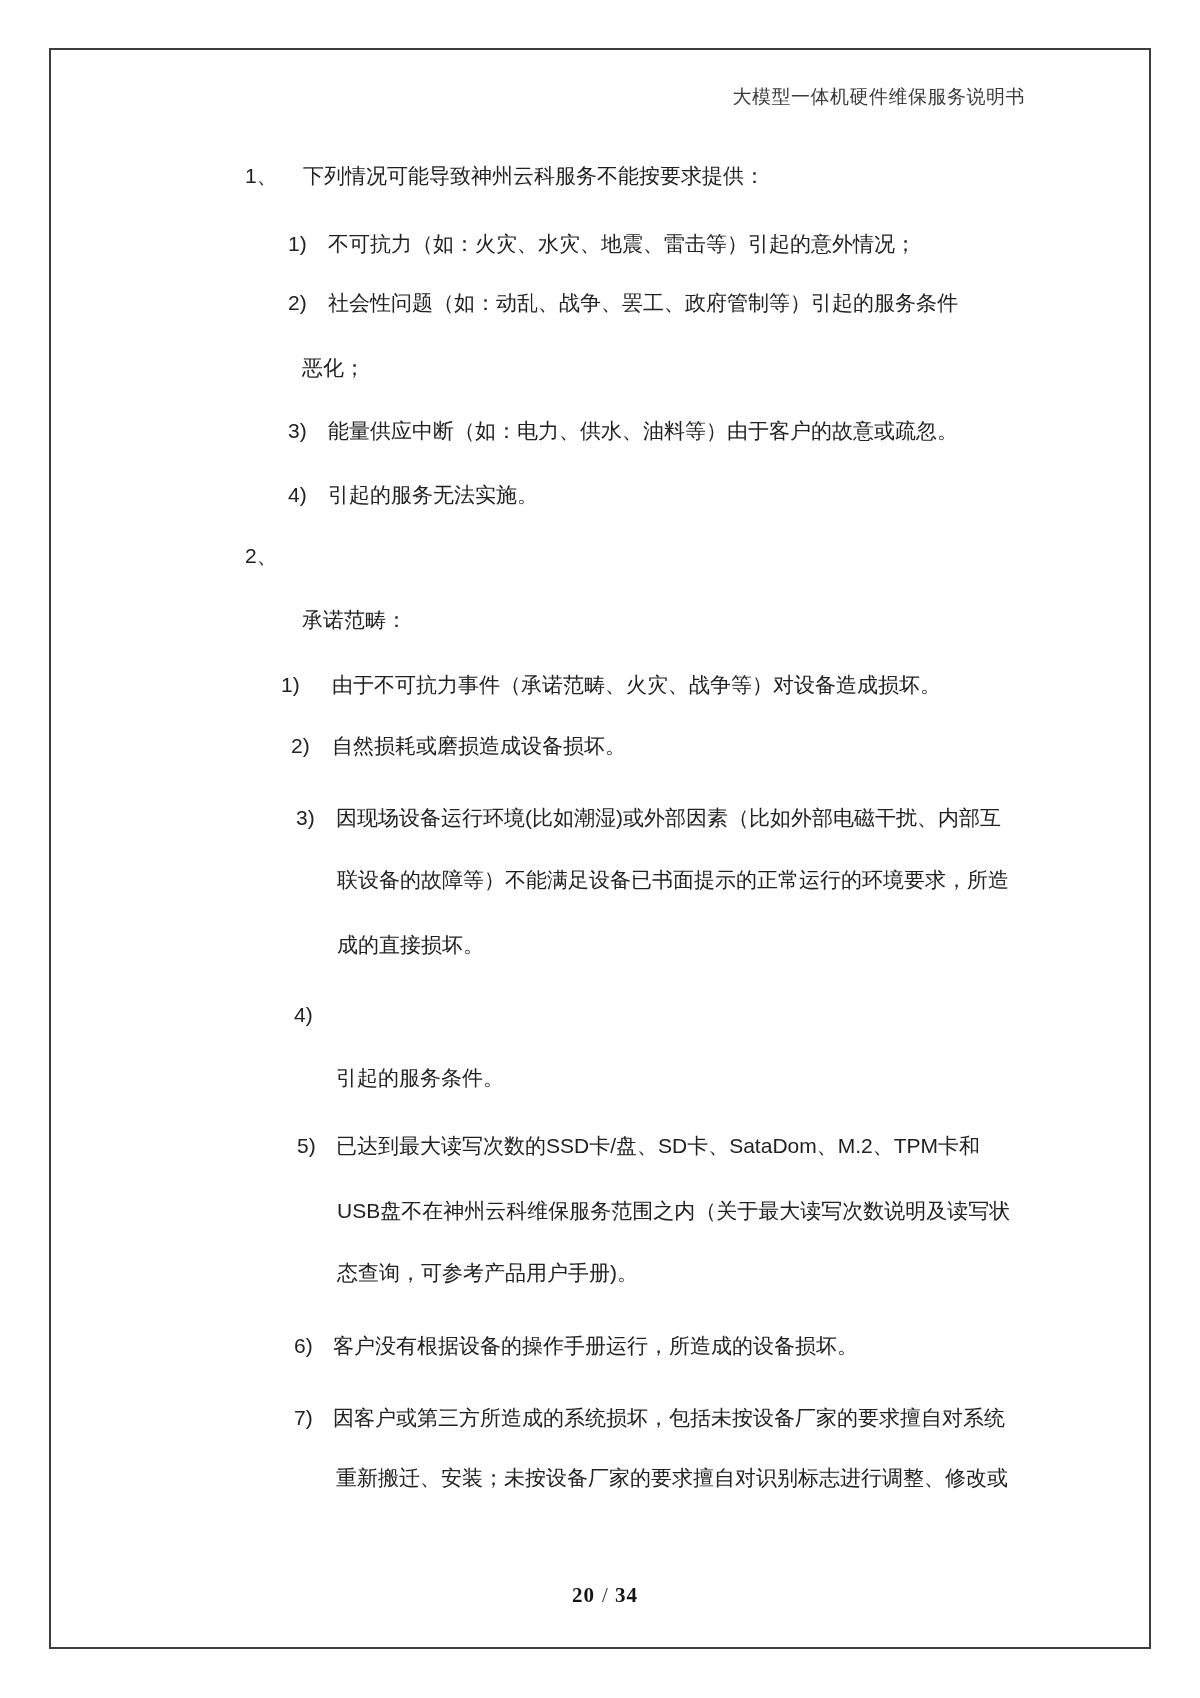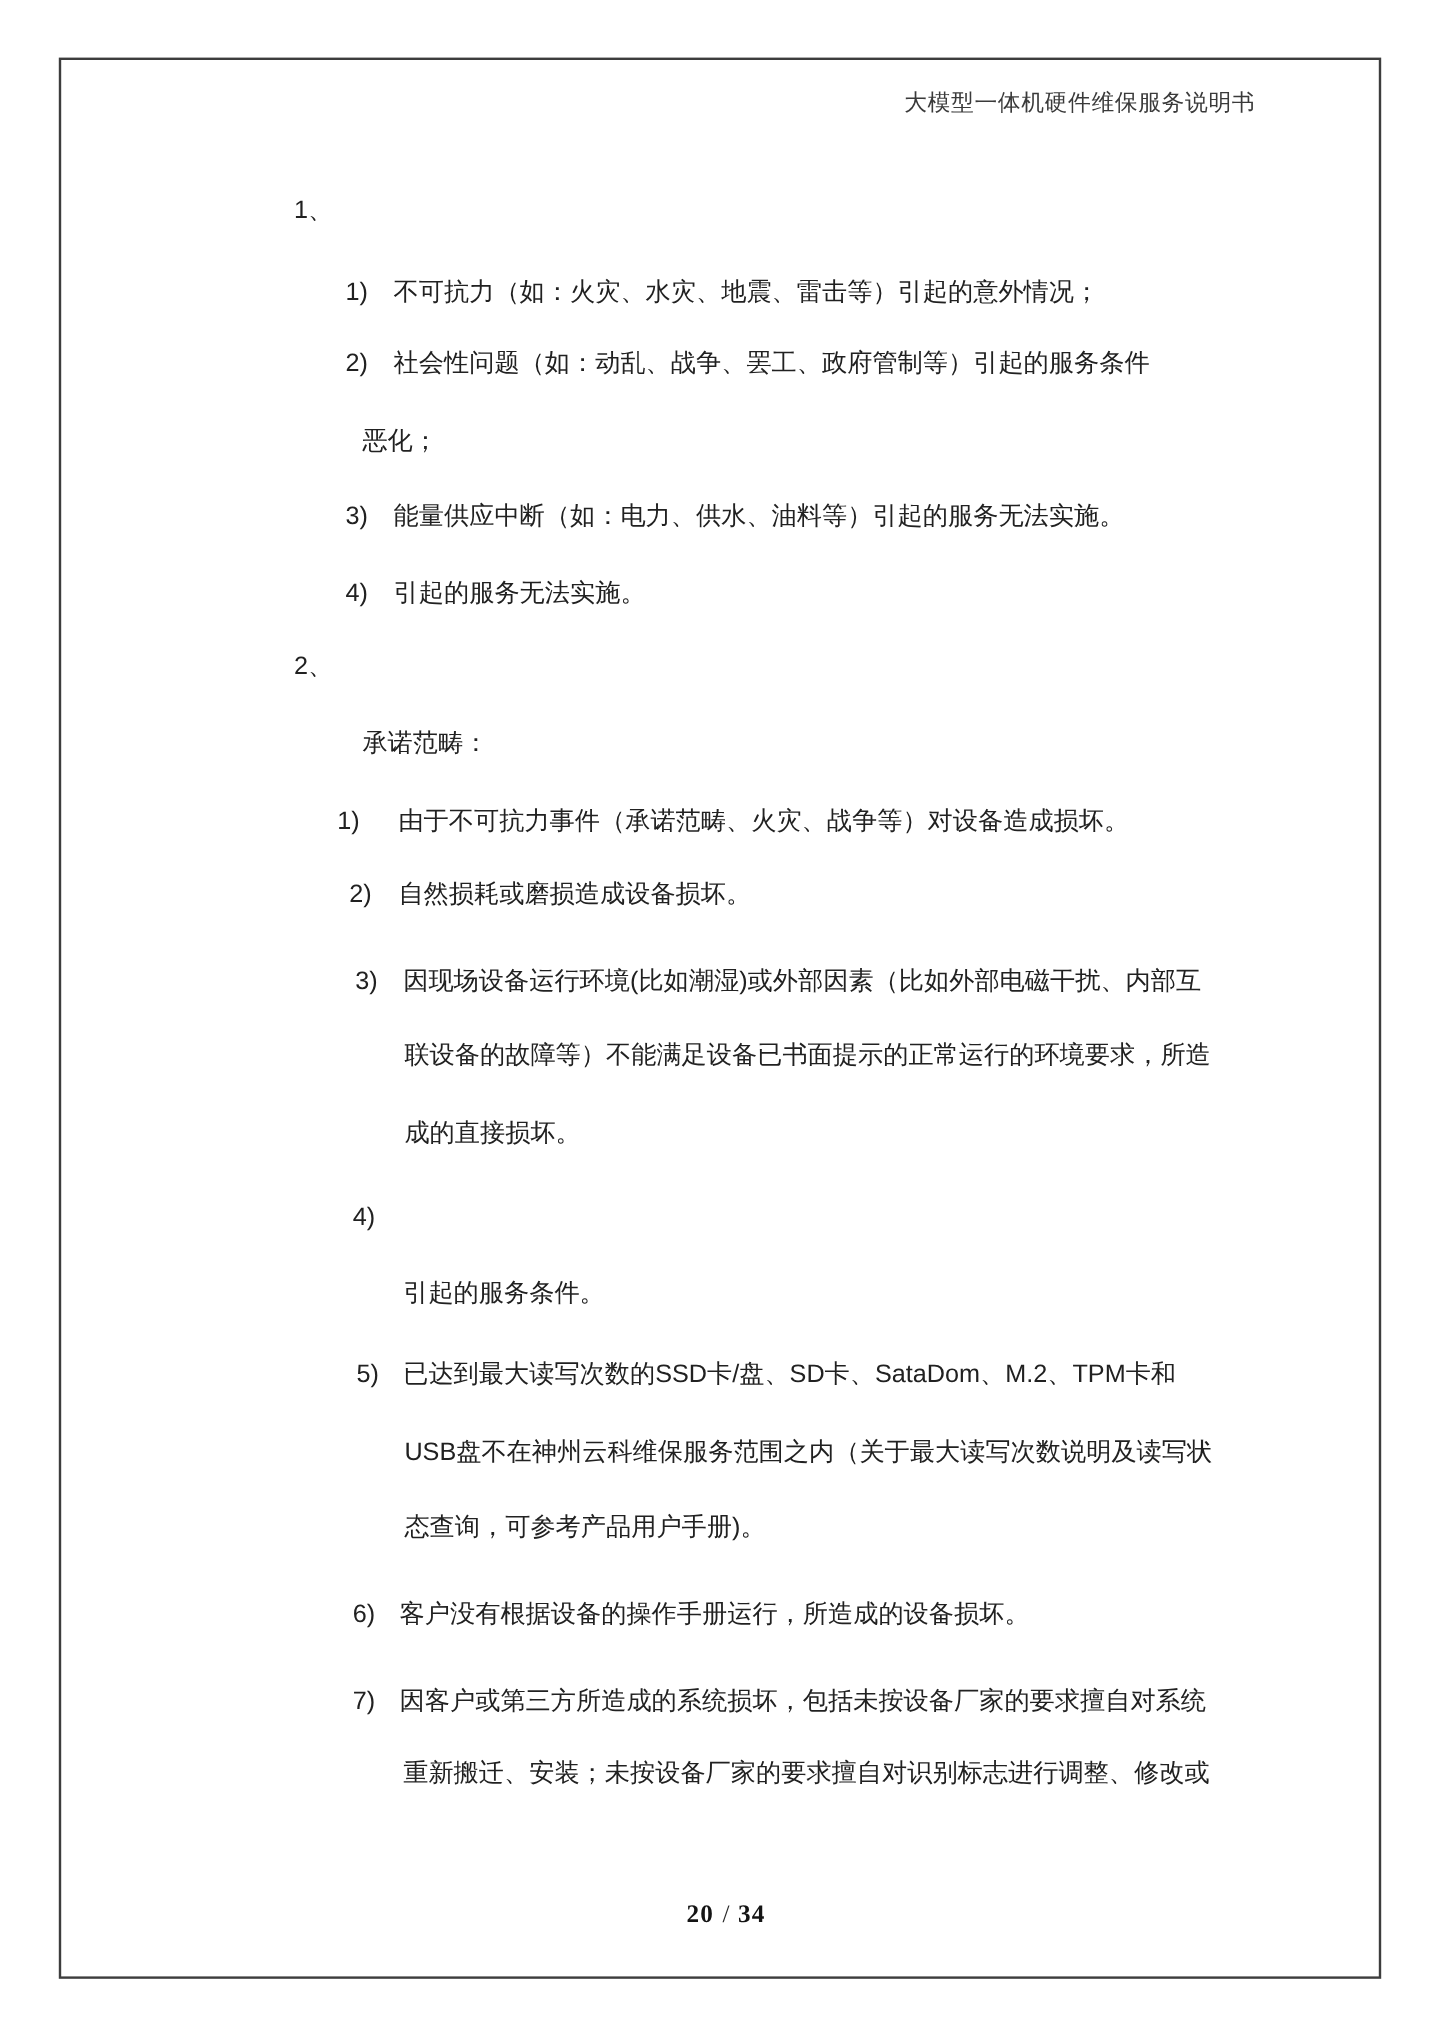--- a/index.html
+++ b/index.html
@@ -19,31 +19,30 @@
     position: absolute;
     left: 49px;
     top: 48px;
     width: 1102px;
     height: 1601px;
     box-sizing: border-box;
     border: 2px solid #3d3d3d;
   }
   .hdr {
     position: absolute;
-    top: 74px;
+    top: 84px;
     left: 0;
     width: 1025px;
     text-align: right;
     font-family: "Liberation Serif", serif;
     font-size: 19px;
     line-height: 26px;
     color: #3a3a3a;
     letter-spacing: 0.5px;
     white-space: nowrap;
-    padding-left: 21px;
   }
   .line {
     position: absolute;
     left: 0;
     width: 100%;
     height: 30px;
     font-size: 21px;
     color: #212121;
   }
   .line .marker,
@@ -77,39 +76,40 @@
 <body>
 
 <div class="page">
 
   <div class="frame"></div>
 
   <div class="hdr">大模型一体机硬件维保服务说明书</div>
 
   <div class="line" style="top:161px">
     <span class="marker" style="left:245px">1、</span>
+    <span class="txt" style="left:303px">下列情况可能导致神州云科服务不能按要求提供：</span>
   </div>
 
   <div class="line" style="top:229px">
     <span class="marker" style="left:288px">1)</span>
     <span class="txt" style="left:328px">不可抗力（如：火灾、水灾、地震、雷击等）引起的意外情况；</span>
   </div>
 
   <div class="line" style="top:288px">
     <span class="marker" style="left:288px">2)</span>
     <span class="txt" style="left:328px">社会性问题（如：动乱、战争、罢工、政府管制等）引起的服务条件</span>
   </div>
 
   <div class="line" style="top:353px">
     <span class="txt" style="left:302px">恶化；</span>
   </div>
 
   <div class="line" style="top:416px">
     <span class="marker" style="left:288px">3)</span>
-    <span class="txt" style="left:328px">能量供应中断（如：电力、供水、油料等）引起的服务无法实施。</span>
+    <span class="txt" style="left:328px">能量供应中断（如：电力、供水、油料等）由于客户的故意或疏忽。</span>
   </div>
 
   <div class="line" style="top:480px">
     <span class="marker" style="left:288px">4)</span>
     <span class="txt" style="left:328px">引起的服务无法实施。</span>
   </div>
 
   <div class="line" style="top:541px">
     <span class="marker" style="left:245px">2、</span>
   </div>

